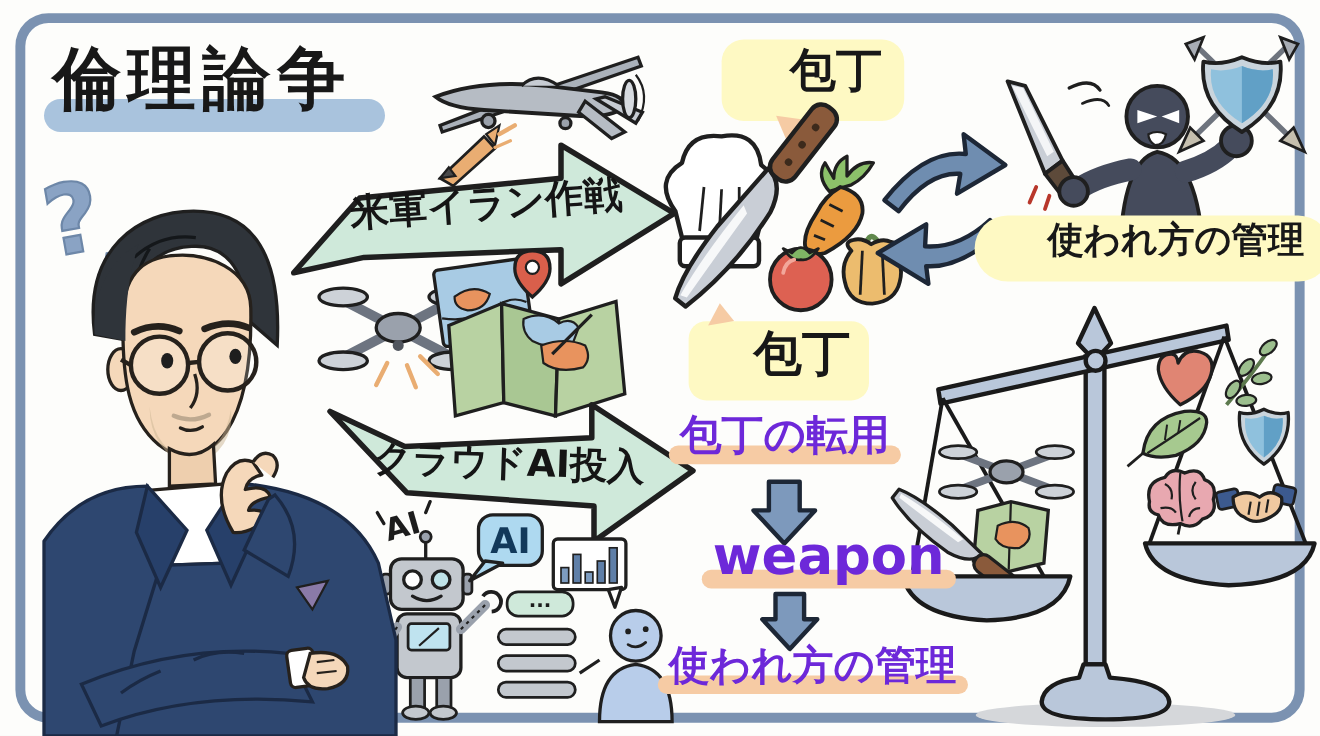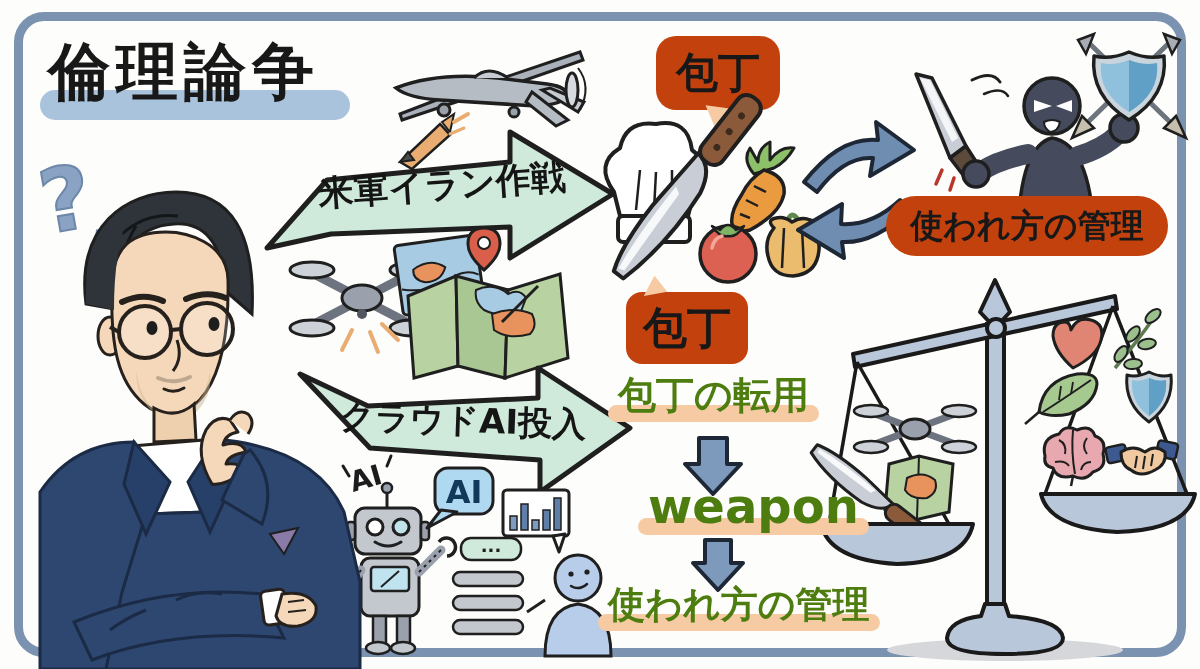--- a/index.html
+++ b/index.html
@@ -23,41 +23,41 @@
   .qmark.small{left:92px;top:222px;font-size:42px;transform:rotate(8deg);}
   
   .garrow{position:absolute;}
   .garrow-label{
     position:absolute;font-weight:700;color:#151515;text-align:center;white-space:nowrap;
   }
   .label-op{left:312px;top:162px;width:260px;font-size:35px;transform:rotate(-4deg);}
   .label-ai{left:338px;top:398px;width:250px;font-size:34px;transform:rotate(2deg);}
   
   .peach-bubble{
-    position:absolute;background:#c2410c;border-radius:20px;
-    display:flex;align-items:center;justify-content:center;
-    font-weight:700;color:#181818;
+    position:absolute;background:#fef9c3;border-radius:20px;
+    display:flex;justify-content:center;
+    font-weight:700;color:#181818;padding-left:42px;
   }
   .bubble-top{left:656px;top:36px;width:124px;height:74px;font-size:42px;}
   .bubble-top::after{
     content:"";position:absolute;left:48px;bottom:-17px;
     border-left:12px solid transparent;border-right:16px solid transparent;
     border-top:20px solid #f6cba4;transform:rotate(8deg);
   }
   .bubble-mid{left:626px;top:292px;width:122px;height:72px;font-size:44px;border-radius:16px;}
   .bubble-mid::before{
     content:"";position:absolute;left:16px;top:-16px;
     border-left:14px solid transparent;border-right:10px solid transparent;
     border-bottom:18px solid #f6cba4;transform:rotate(-10deg);
   }
   .label-capsule{
     left:886px;top:196px;width:282px;height:60px;border-radius:30px;font-size:33px;
   }
   
-  .hl{position:absolute;font-weight:700;color:#4d7c0f;white-space:nowrap;z-index:2;}
+  .hl{position:absolute;font-weight:700;color:#6d28d9;white-space:nowrap;z-index:2;}
   .hl span{position:relative;display:inline-block;padding:0 6px;}
   .hl span::after{
     content:"";position:absolute;left:-4px;right:-4px;bottom:-1px;height:17px;
     background:#f6cba4;border-radius:9px;z-index:-1;
   }
   .hl-diversion{left:612px;top:370px;font-size:38px;}
   .hl-weapon{left:642px;top:478px;font-size:48px;}
   .hl-manage-bottom{left:602px;top:580px;font-size:37px;}
   svg{position:absolute;overflow:visible;}
   .svg-text{font-family:"DejaVu Sans",sans-serif;font-weight:700;}

